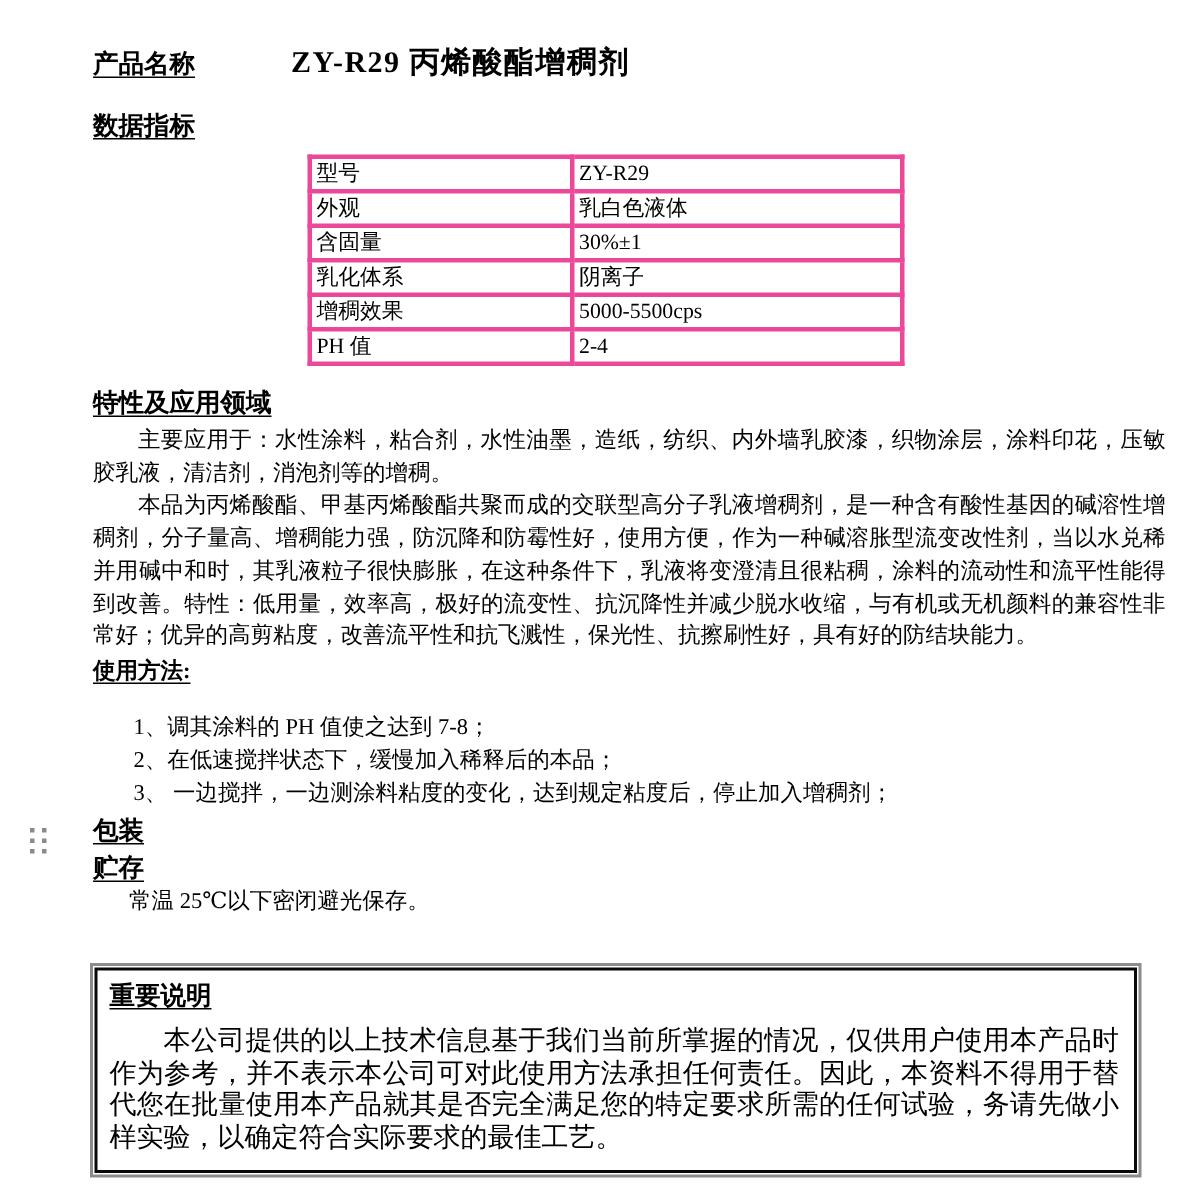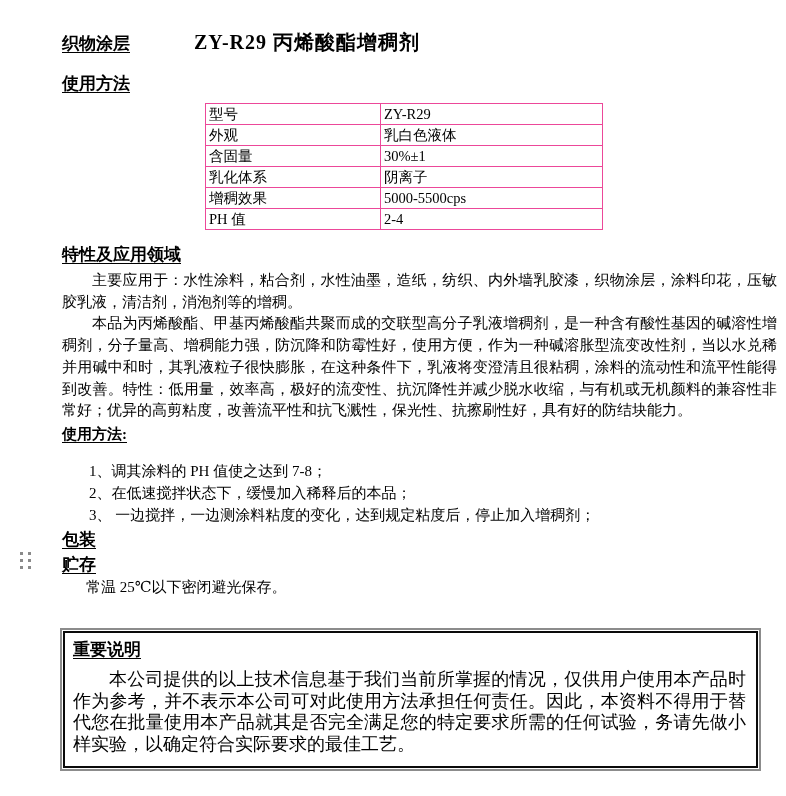--- a/index.html
+++ b/index.html
@@ -54,21 +54,21 @@
   
   .spec-table {
     margin-left: 143px;
     margin-top: 8px;
     border-collapse: collapse;
     table-layout: fixed;
     width: 398px;
     font-size: 14.5px;
   }
   .spec-table td {
-    border: 1px solid #ec4899;
+    border: 3px solid #ec4899;
     padding: 0 3px;
     height: 21px;
     line-height: 20px;
     vertical-align: middle;
     overflow: hidden;
   }
   .spec-table .col-key { width: 175px; }
   
   .features-heading { margin-top: 14px; }
   .body-text {
@@ -135,26 +135,26 @@
     <span></span>
   <span></span>
     <span></span>
   <span></span>
     <span></span>
 </div>
 
 <div class="content">
 
   <div class="header-row">
-    <span class="h-big">织物涂层</span>
+    <span class="h-big">产品名称</span>
     <span class="doc-title">ZY-R29 丙烯酸酯增稠剂</span>
   </div>
 
   <div class="metrics-heading">
-    <span class="h-big">使用方法</span>
+    <span class="h-big">数据指标</span>
   </div>
 
   <table class="spec-table">
     <tbody>
       <tr>
         <td class="col-key">型号</td>
         <td>ZY-R29</td>
       </tr>
       <tr>
         <td class="col-key">外观</td>

